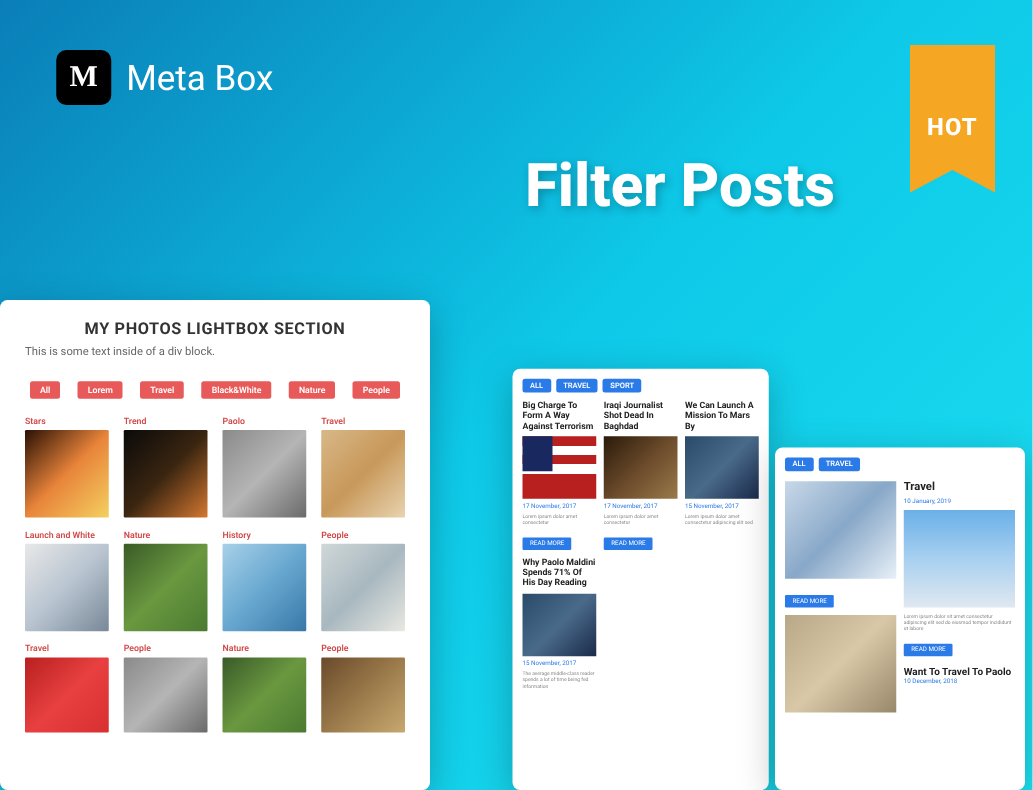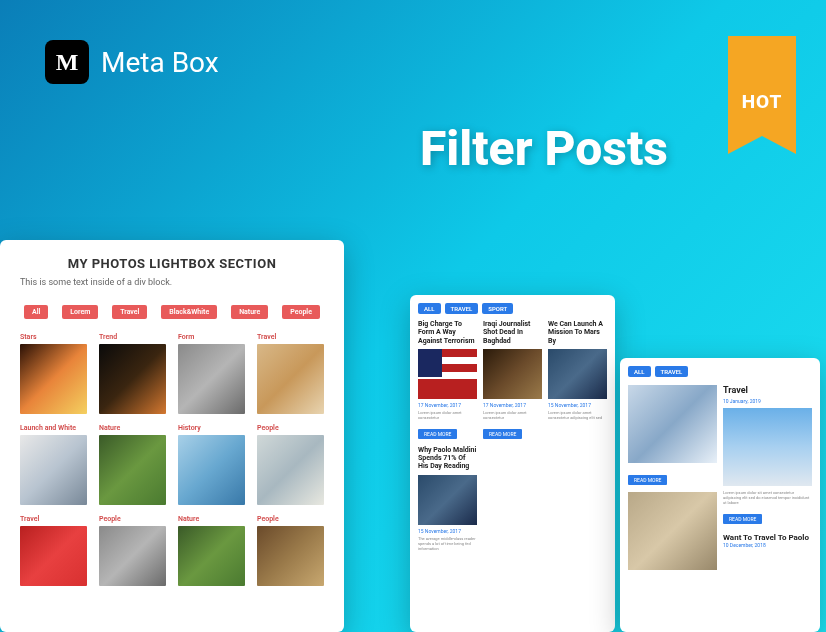--- a/index.html
+++ b/index.html
@@ -111,21 +111,21 @@
   <div class="p1-grid">
     <div class="p1-cell">
         <div class="p1-label">Stars</div>
         <div class="p1-img p1-img-lg grad-fire"></div>
       </div>
     <div class="p1-cell">
         <div class="p1-label">Trend</div>
         <div class="p1-img p1-img-lg grad-dark"></div>
       </div>
     <div class="p1-cell">
-        <div class="p1-label">Form</div>
+        <div class="p1-label">Paolo</div>
         <div class="p1-img p1-img-lg grad-gray"></div>
       </div>
     <div class="p1-cell">
         <div class="p1-label">Travel</div>
         <div class="p1-img p1-img-lg grad-desert"></div>
       </div>
     <div class="p1-cell">
         <div class="p1-label">Launch and White</div>
         <div class="p1-img p1-img-lg grad-snow"></div>
       </div>

